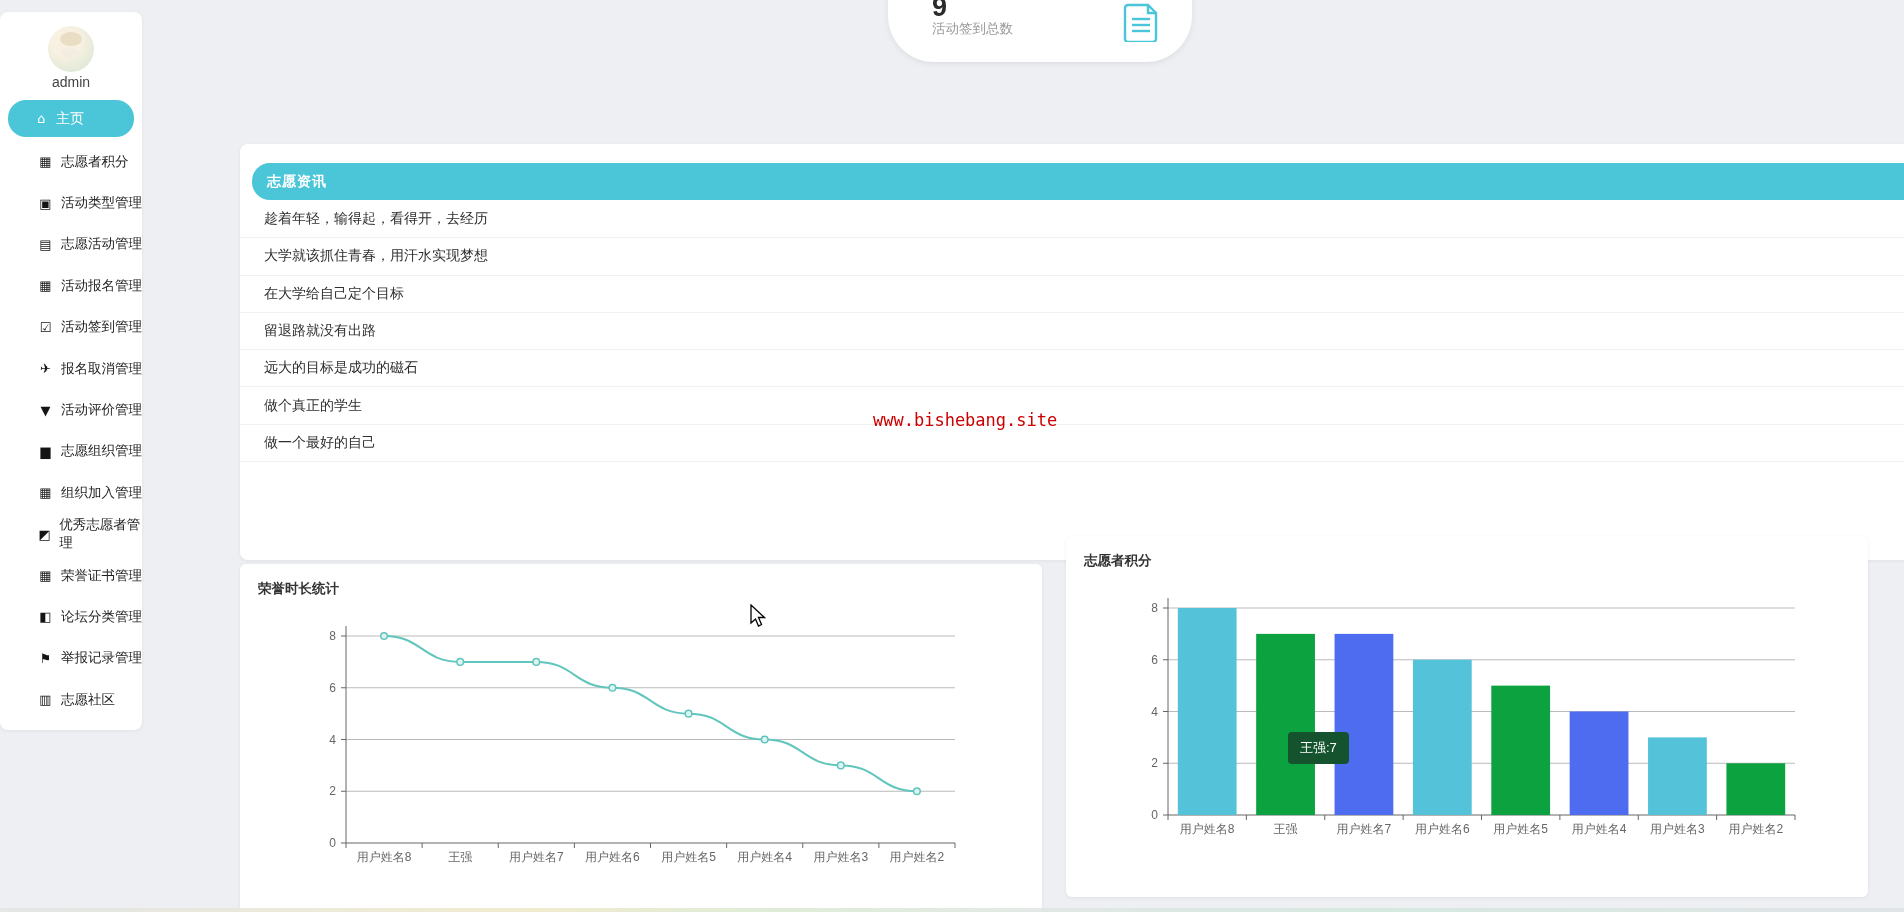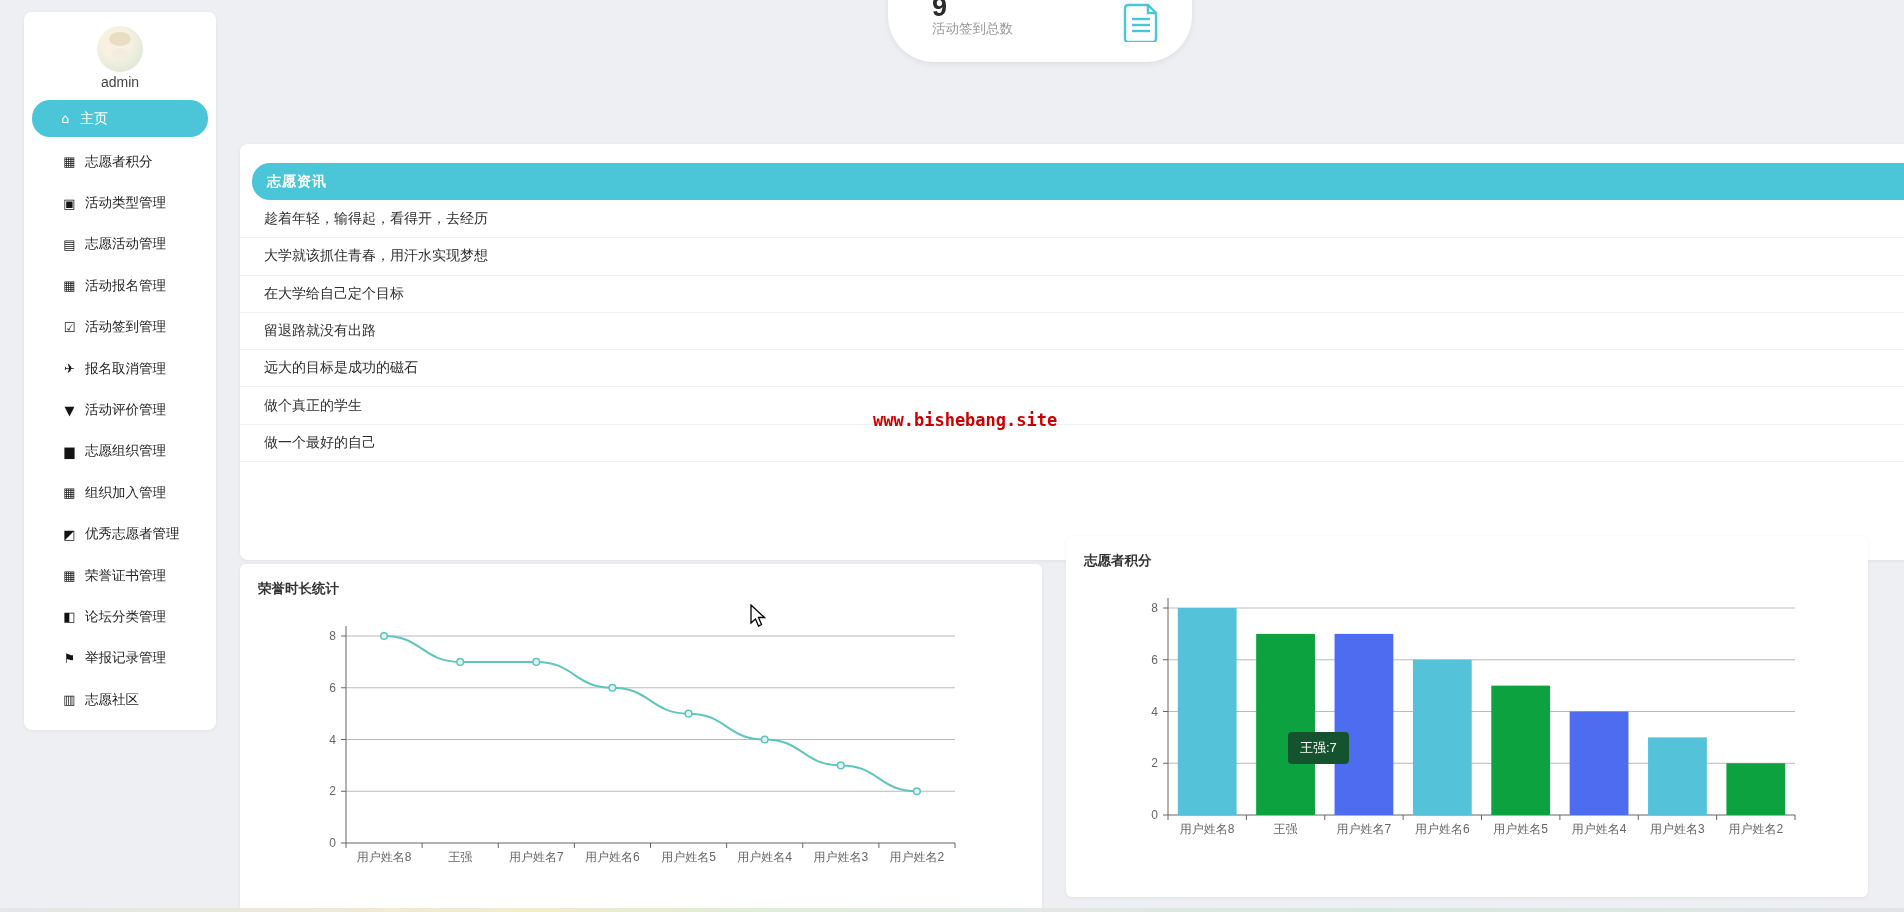--- a/index.html
+++ b/index.html
@@ -2,21 +2,21 @@
 <html><head>
 <meta charset="utf-8">
 <style>
   * { margin:0; padding:0; box-sizing:border-box; }
   html,body { width:1904px; height:912px; overflow:hidden; }
   body { background:#edeff2; font-family:"Liberation Sans","DejaVu Sans",sans-serif; color:#333; position:relative; }
 
   .card { background:#fff; border-radius:8px; box-shadow:0 1px 4px rgba(0,0,0,.06); position:absolute; }
 
   
-  #sidebar { left:24px; top:12px; width:192px; height:718px; padding-top:10px; }
+  #sidebar { left:0; top:12px; width:142px; height:718px; padding-top:10px; }
   .avatar { width:46px; height:46px; border-radius:50%; margin:4px auto 2px;
             background:radial-gradient(circle at 40% 35%, #f8f1e2 0 35%, #e4ead9 70%, #cfe4d6 100%);
             position:relative; overflow:hidden; }
   .avatar::before { content:""; position:absolute; left:12px; top:6px; width:22px; height:14px;
             border-radius:50%; background:#e9ddc4; box-shadow:0 14px 0 -2px #f3ece0; }
   .username { text-align:center; font-size:14px; color:#444; margin-bottom:10px; }
   .active-pill { margin:0 8px; height:37px; border-radius:18px; background:#4bc5d8; color:#fff;
             display:flex; align-items:center; padding-left:26px; font-size:14px; gap:7px; cursor:pointer; }
   .active-pill .mi-icon { color:#fff; }
   #menu { margin-top:4px; }
@@ -36,21 +36,21 @@
   
   #news-panel { left:240px; top:104px; width:1808px; height:416px; border-radius:8px;margin-top:40px; }
   .news-header { position:absolute; left:12px; right:10px; top:19px; height:37px; border-radius:18px;
             background:#4bc5d8; color:#fff; font-size:14px; font-weight:bold;
             display:flex; align-items:center; padding-left:15px; letter-spacing:1px; }
   #news-list { position:absolute; left:0; right:0; top:57px; }
   .news-row { height:37.3px; display:flex; align-items:center; padding-left:24px; font-size:14px;
             color:#2f2f2f; border-bottom:1px solid #f1f1f1; cursor:pointer; background:
             linear-gradient(#fff,#fff); }
   .watermark { position:absolute; left:633px; top:266px; font-family:"DejaVu Sans Mono",monospace;
-            font-size:17px; font-weight:bold; }
+            font-size:17px; font-weight:normal; }
 
   
   .chart-card { top:536px; width:802px; height:361px; border-radius:6px; }
   #line-card { left:240px;margin-top:28px; }
   #bar-card  { left:1066px; }
   .chart-title { position:absolute; left:18px; top:16px; font-size:13.5px; font-weight:bold; color:#333; }
   .chart-svg { position:absolute; left:0; top:0; }
 
   .tooltip { position:absolute; left:222px; top:196px; background:#14532d; color:#fff;
             border-radius:4px; padding:7px 12px; font-size:13px; z-index:5; white-space:nowrap; }

